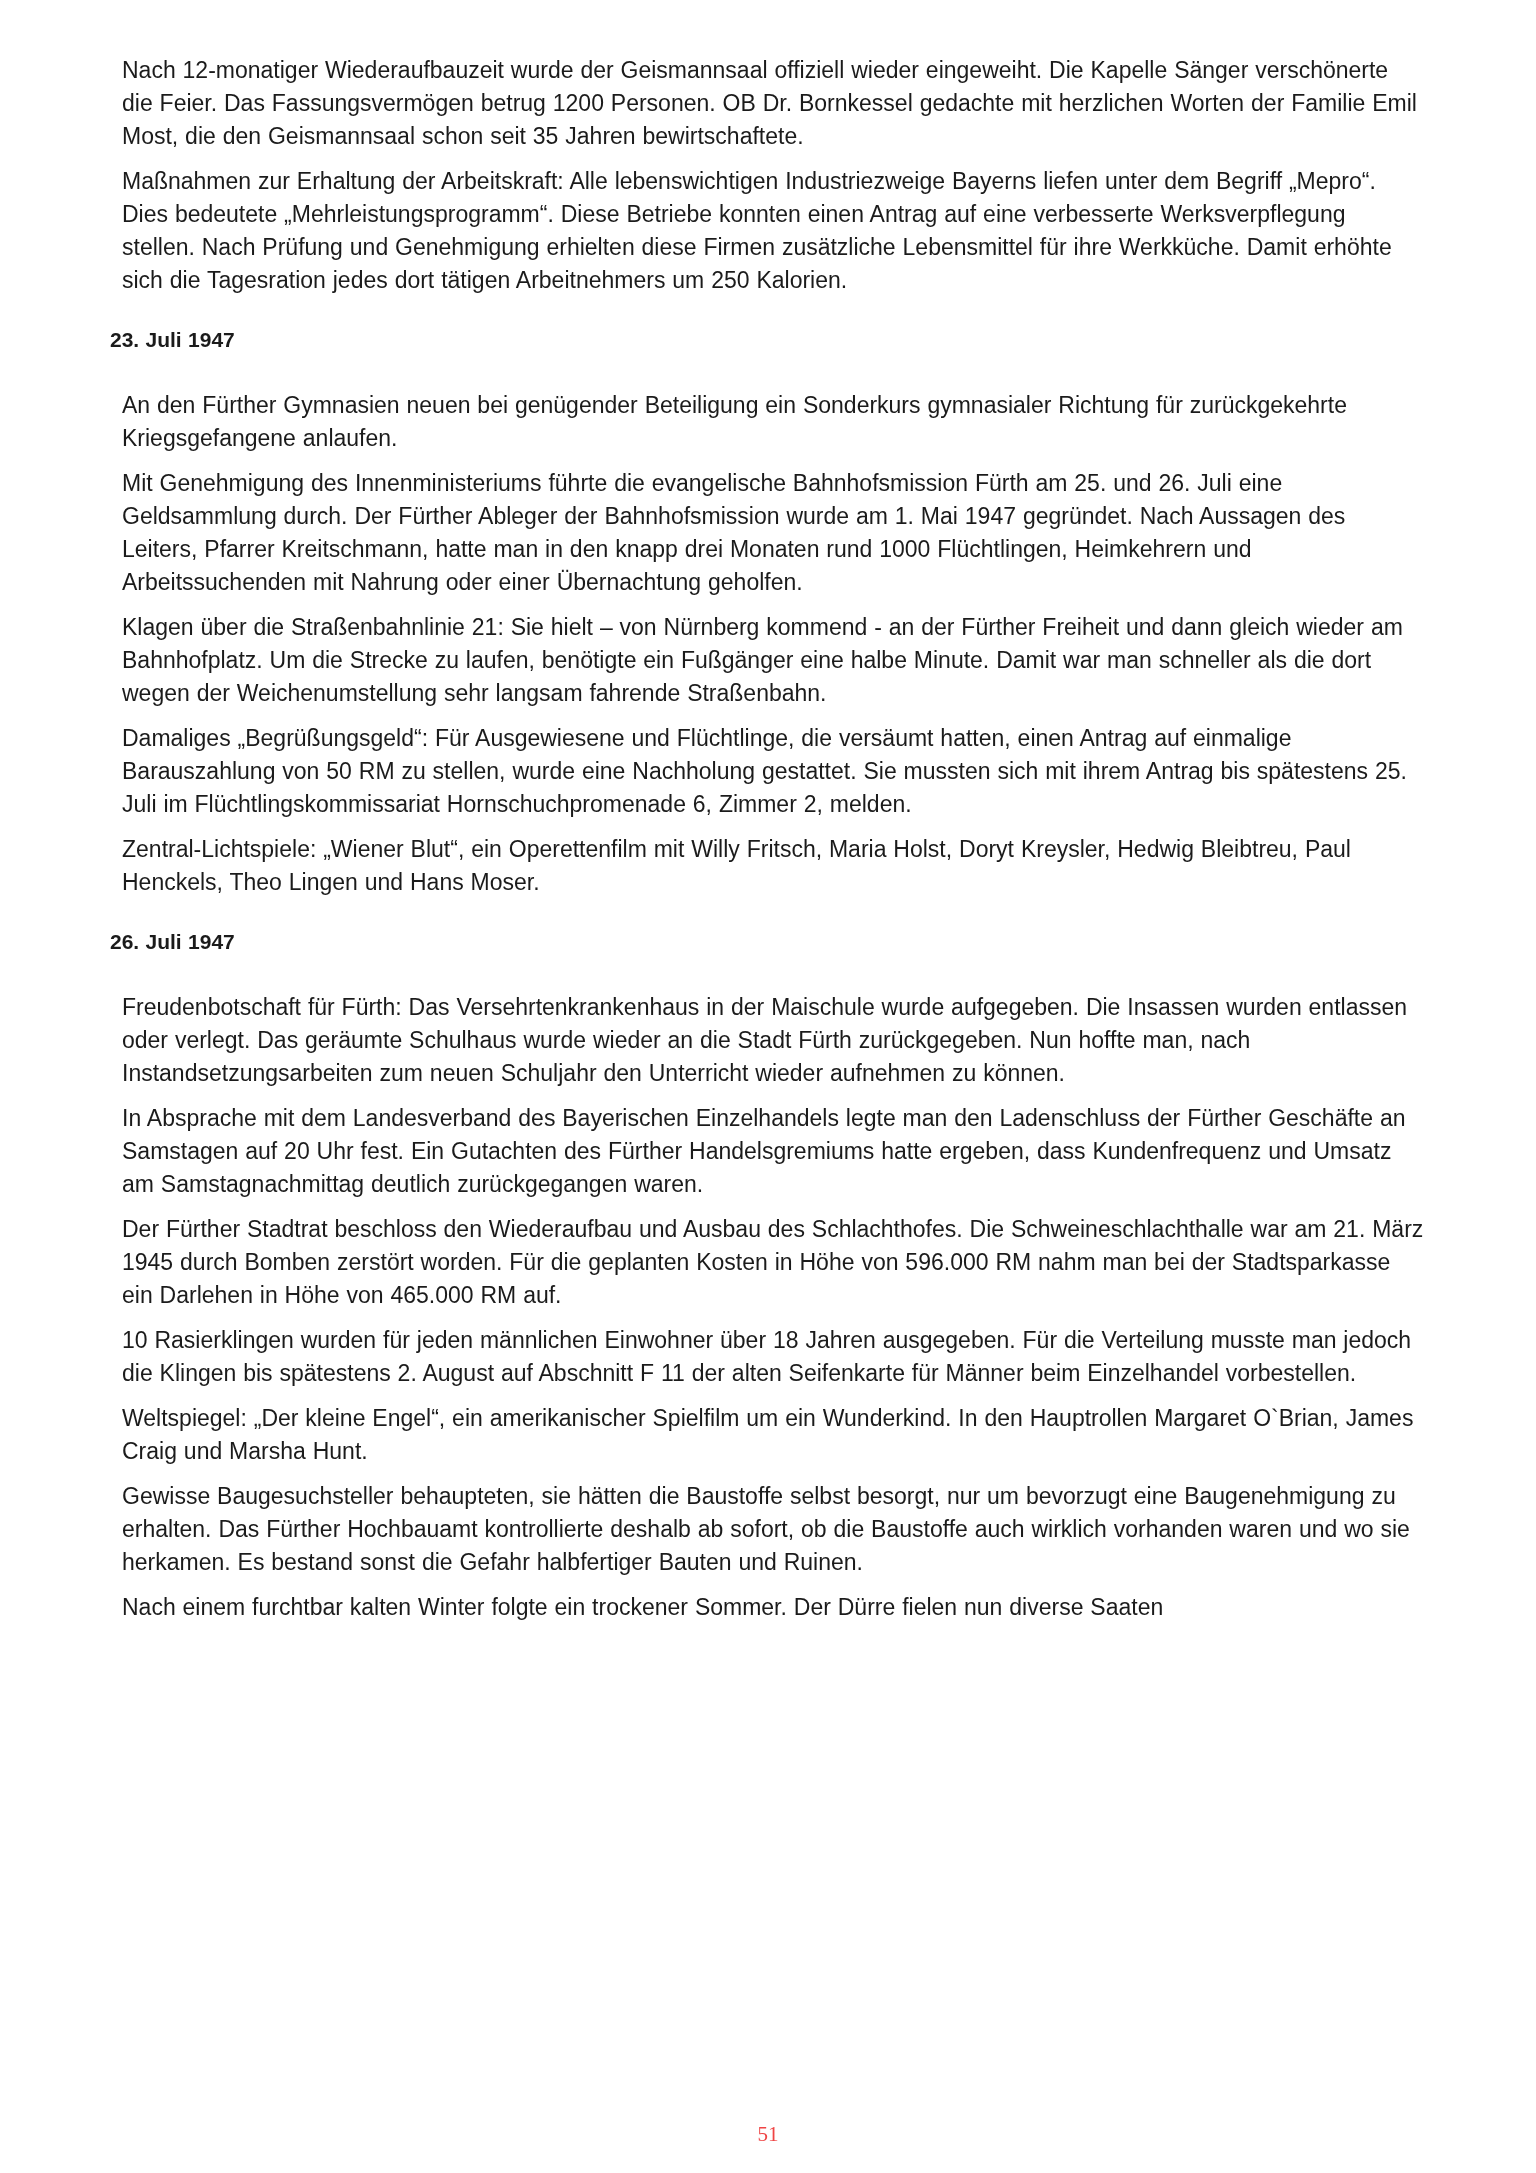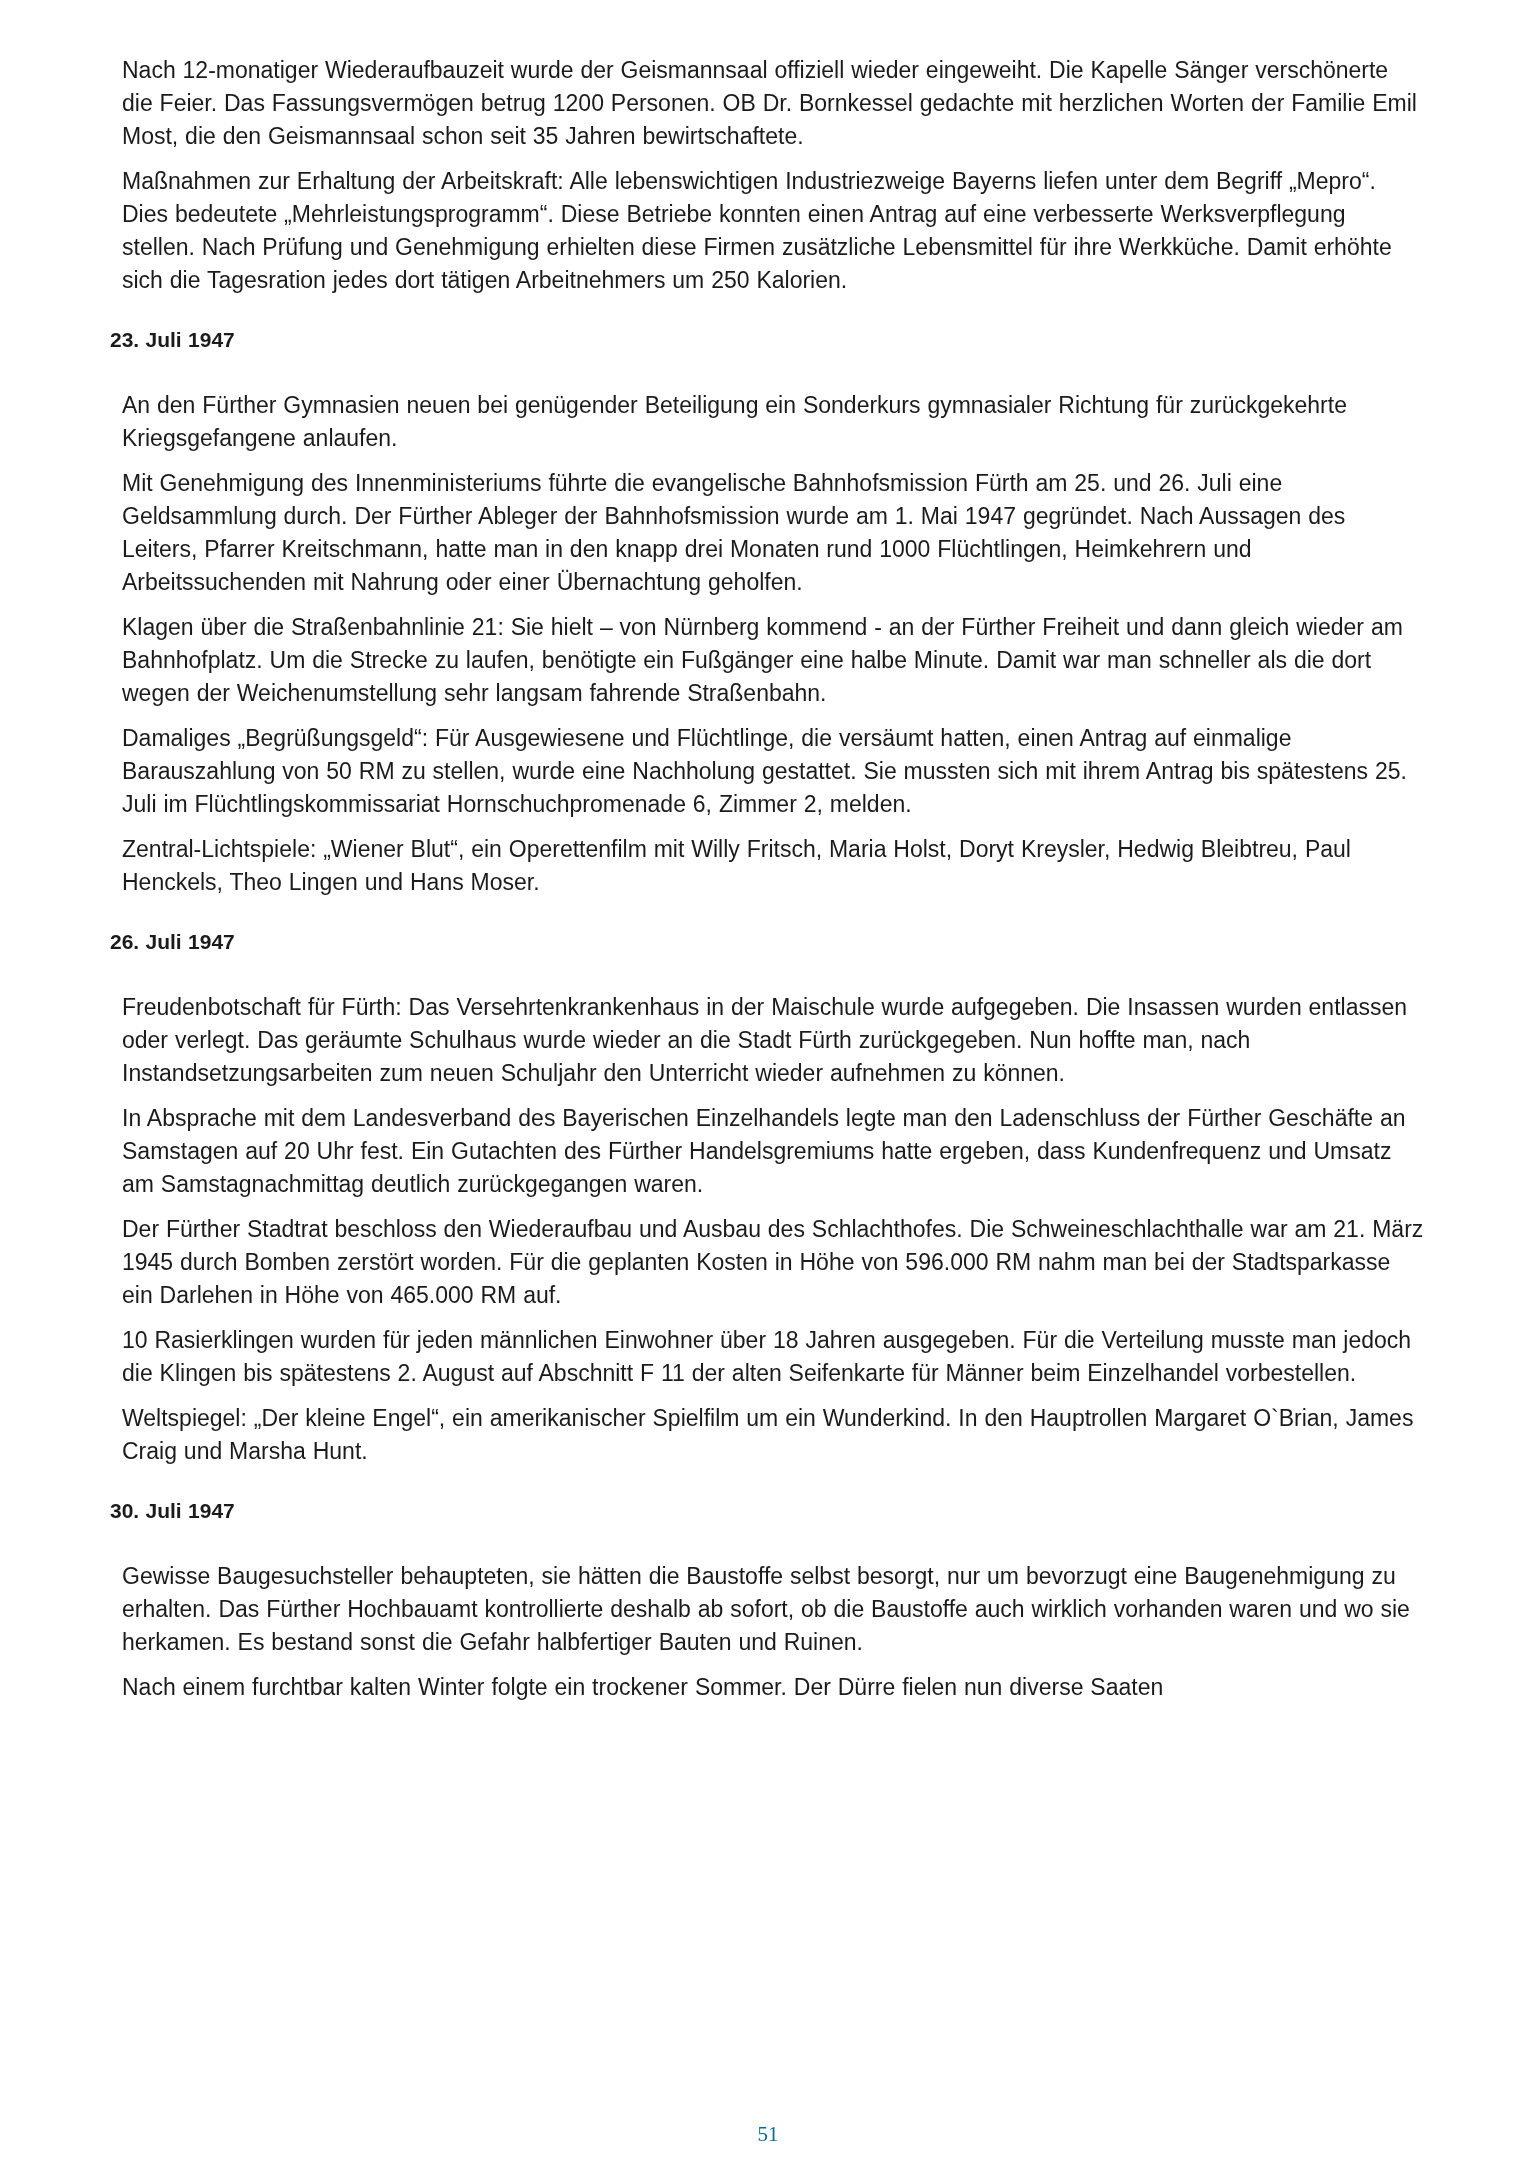--- a/index.html
+++ b/index.html
@@ -40,21 +40,21 @@
     margin: 26px 0 33px 0;
   }
   .footer {
     position: absolute;
     bottom: 26px;
     left: 0;
     width: 100%;
     text-align: center;
     font-family: "Liberation Serif", "DejaVu Serif", serif;
     font-size: 21px;
-    color: #0369a1;
+    color: #ef4444;
   }
 </style>
 </head>
 <body>
 
 <div class="page">
   <div class="content">
       <p>Nach 12-monatiger Wiederaufbauzeit wurde der Geismannsaal offiziell wieder eingeweiht. Die Kapelle Sänger verschönerte die Feier. Das Fassungsvermögen betrug 1200 Personen. OB Dr. Bornkessel gedachte mit herzlichen Worten der Familie Emil Most, die den Geismannsaal schon seit 35 Jahren bewirtschaftete.</p>
       <p>Maßnahmen zur Erhaltung der Arbeitskraft: Alle lebenswichtigen Industriezweige Bayerns liefen unter dem Begriff „Mepro“. Dies bedeutete „Mehrleistungsprogramm“. Diese Betriebe konnten einen Antrag auf eine verbesserte Werksverpflegung stellen. Nach Prüfung und Genehmigung erhielten diese Firmen zusätzliche Lebensmittel für ihre Werkküche. Damit erhöhte sich die Tagesration jedes dort tätigen Arbeitnehmers um 250 Kalorien.</p>
       <h2>23. Juli 1947</h2>
@@ -62,18 +62,17 @@
       <p>Mit Genehmigung des Innenministeriums führte die evangelische Bahnhofsmission Fürth am 25. und 26. Juli eine Geldsammlung durch. Der Fürther Ableger der Bahnhofsmission wurde am 1. Mai 1947 gegründet. Nach Aussagen des Leiters, Pfarrer Kreitschmann, hatte man in den knapp drei Monaten rund 1000 Flüchtlingen, Heimkehrern und Arbeitssuchenden mit Nahrung oder einer Übernachtung geholfen.</p>
       <p>Klagen über die Straßenbahnlinie 21: Sie hielt – von Nürnberg kommend - an der Fürther Freiheit und dann gleich wieder am Bahnhofplatz. Um die Strecke zu laufen, benötigte ein Fußgänger eine halbe Minute. Damit war man schneller als die dort wegen der Weichenumstellung sehr langsam fahrende Straßenbahn.</p>
       <p>Damaliges „Begrüßungsgeld“: Für Ausgewiesene und Flüchtlinge, die versäumt hatten, einen Antrag auf einmalige Barauszahlung von 50 RM zu stellen, wurde eine Nachholung gestattet. Sie mussten sich mit ihrem Antrag bis spätestens 25. Juli im Flüchtlingskommissariat Hornschuchpromenade 6, Zimmer 2, melden.</p>
       <p>Zentral-Lichtspiele: „Wiener Blut“, ein Operettenfilm mit Willy Fritsch, Maria Holst, Doryt Kreysler, Hedwig Bleibtreu, Paul Henckels, Theo Lingen und Hans Moser.</p>
       <h2>26. Juli 1947</h2>
       <p>Freudenbotschaft für Fürth: Das Versehrtenkrankenhaus in der Maischule wurde aufgegeben. Die Insassen wurden entlassen oder verlegt. Das geräumte Schulhaus wurde wieder an die Stadt Fürth zurückgegeben. Nun hoffte man, nach Instandsetzungsarbeiten zum neuen Schuljahr den Unterricht wieder aufnehmen zu können.</p>
       <p>In Absprache mit dem Landesverband des Bayerischen Einzelhandels legte man den Ladenschluss der Fürther Geschäfte an Samstagen auf 20 Uhr fest. Ein Gutachten des Fürther Handelsgremiums hatte ergeben, dass Kundenfrequenz und Umsatz am Samstagnachmittag deutlich zurückgegangen waren.</p>
       <p>Der Fürther Stadtrat beschloss den Wiederaufbau und Ausbau des Schlachthofes. Die Schweineschlachthalle war am 21. März 1945 durch Bomben zerstört worden. Für die geplanten Kosten in Höhe von 596.000 RM nahm man bei der Stadtsparkasse ein Darlehen in Höhe von 465.000 RM auf.</p>
       <p>10 Rasierklingen wurden für jeden männlichen Einwohner über 18 Jahren ausgegeben. Für die Verteilung musste man jedoch die Klingen bis spätestens 2. August auf Abschnitt F 11 der alten Seifenkarte für Männer beim Einzelhandel vorbestellen.</p>
       <p>Weltspiegel: „Der kleine Engel“, ein amerikanischer Spielfilm um ein Wunderkind. In den Hauptrollen Margaret O`Brian, James Craig und Marsha Hunt.</p>
-      <h2>30. Juli 1947</h2>
       <p>Gewisse Baugesuchsteller behaupteten, sie hätten die Baustoffe selbst besorgt, nur um bevorzugt eine Baugenehmigung zu erhalten. Das Fürther Hochbauamt kontrollierte deshalb ab sofort, ob die Baustoffe auch wirklich vorhanden waren und wo sie herkamen. Es bestand sonst die Gefahr halbfertiger Bauten und Ruinen.</p>
       <p>Nach einem furchtbar kalten Winter folgte ein trockener Sommer. Der Dürre fielen nun diverse Saaten</p>
     </div>
   <div class="footer">51</div>
 </div>
 
 </body></html>

